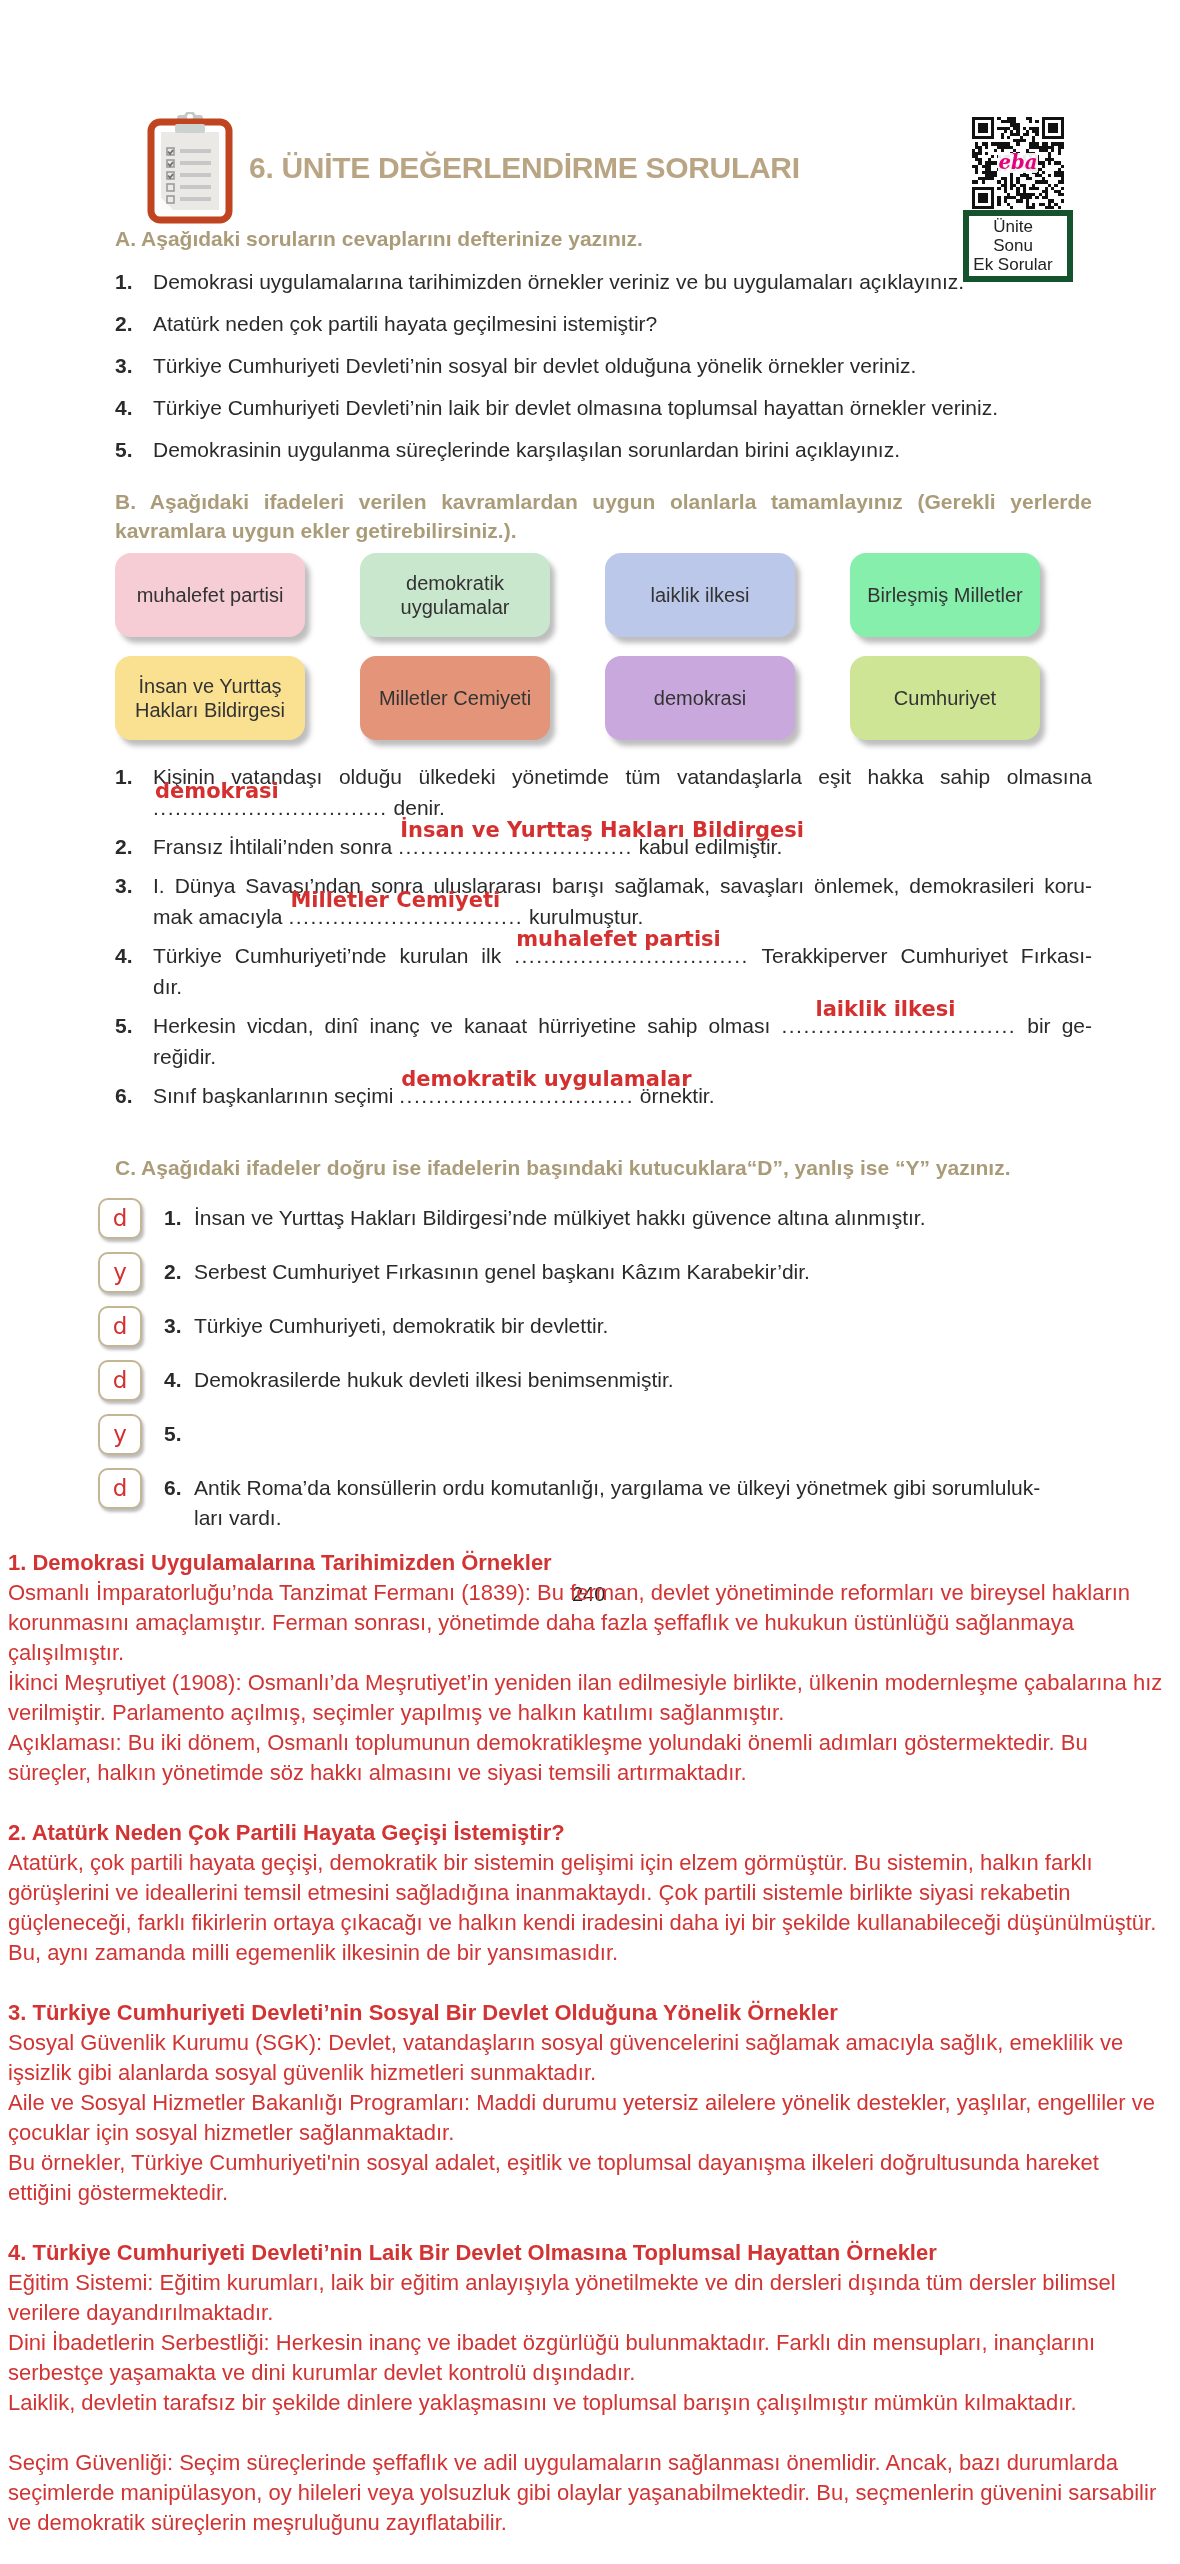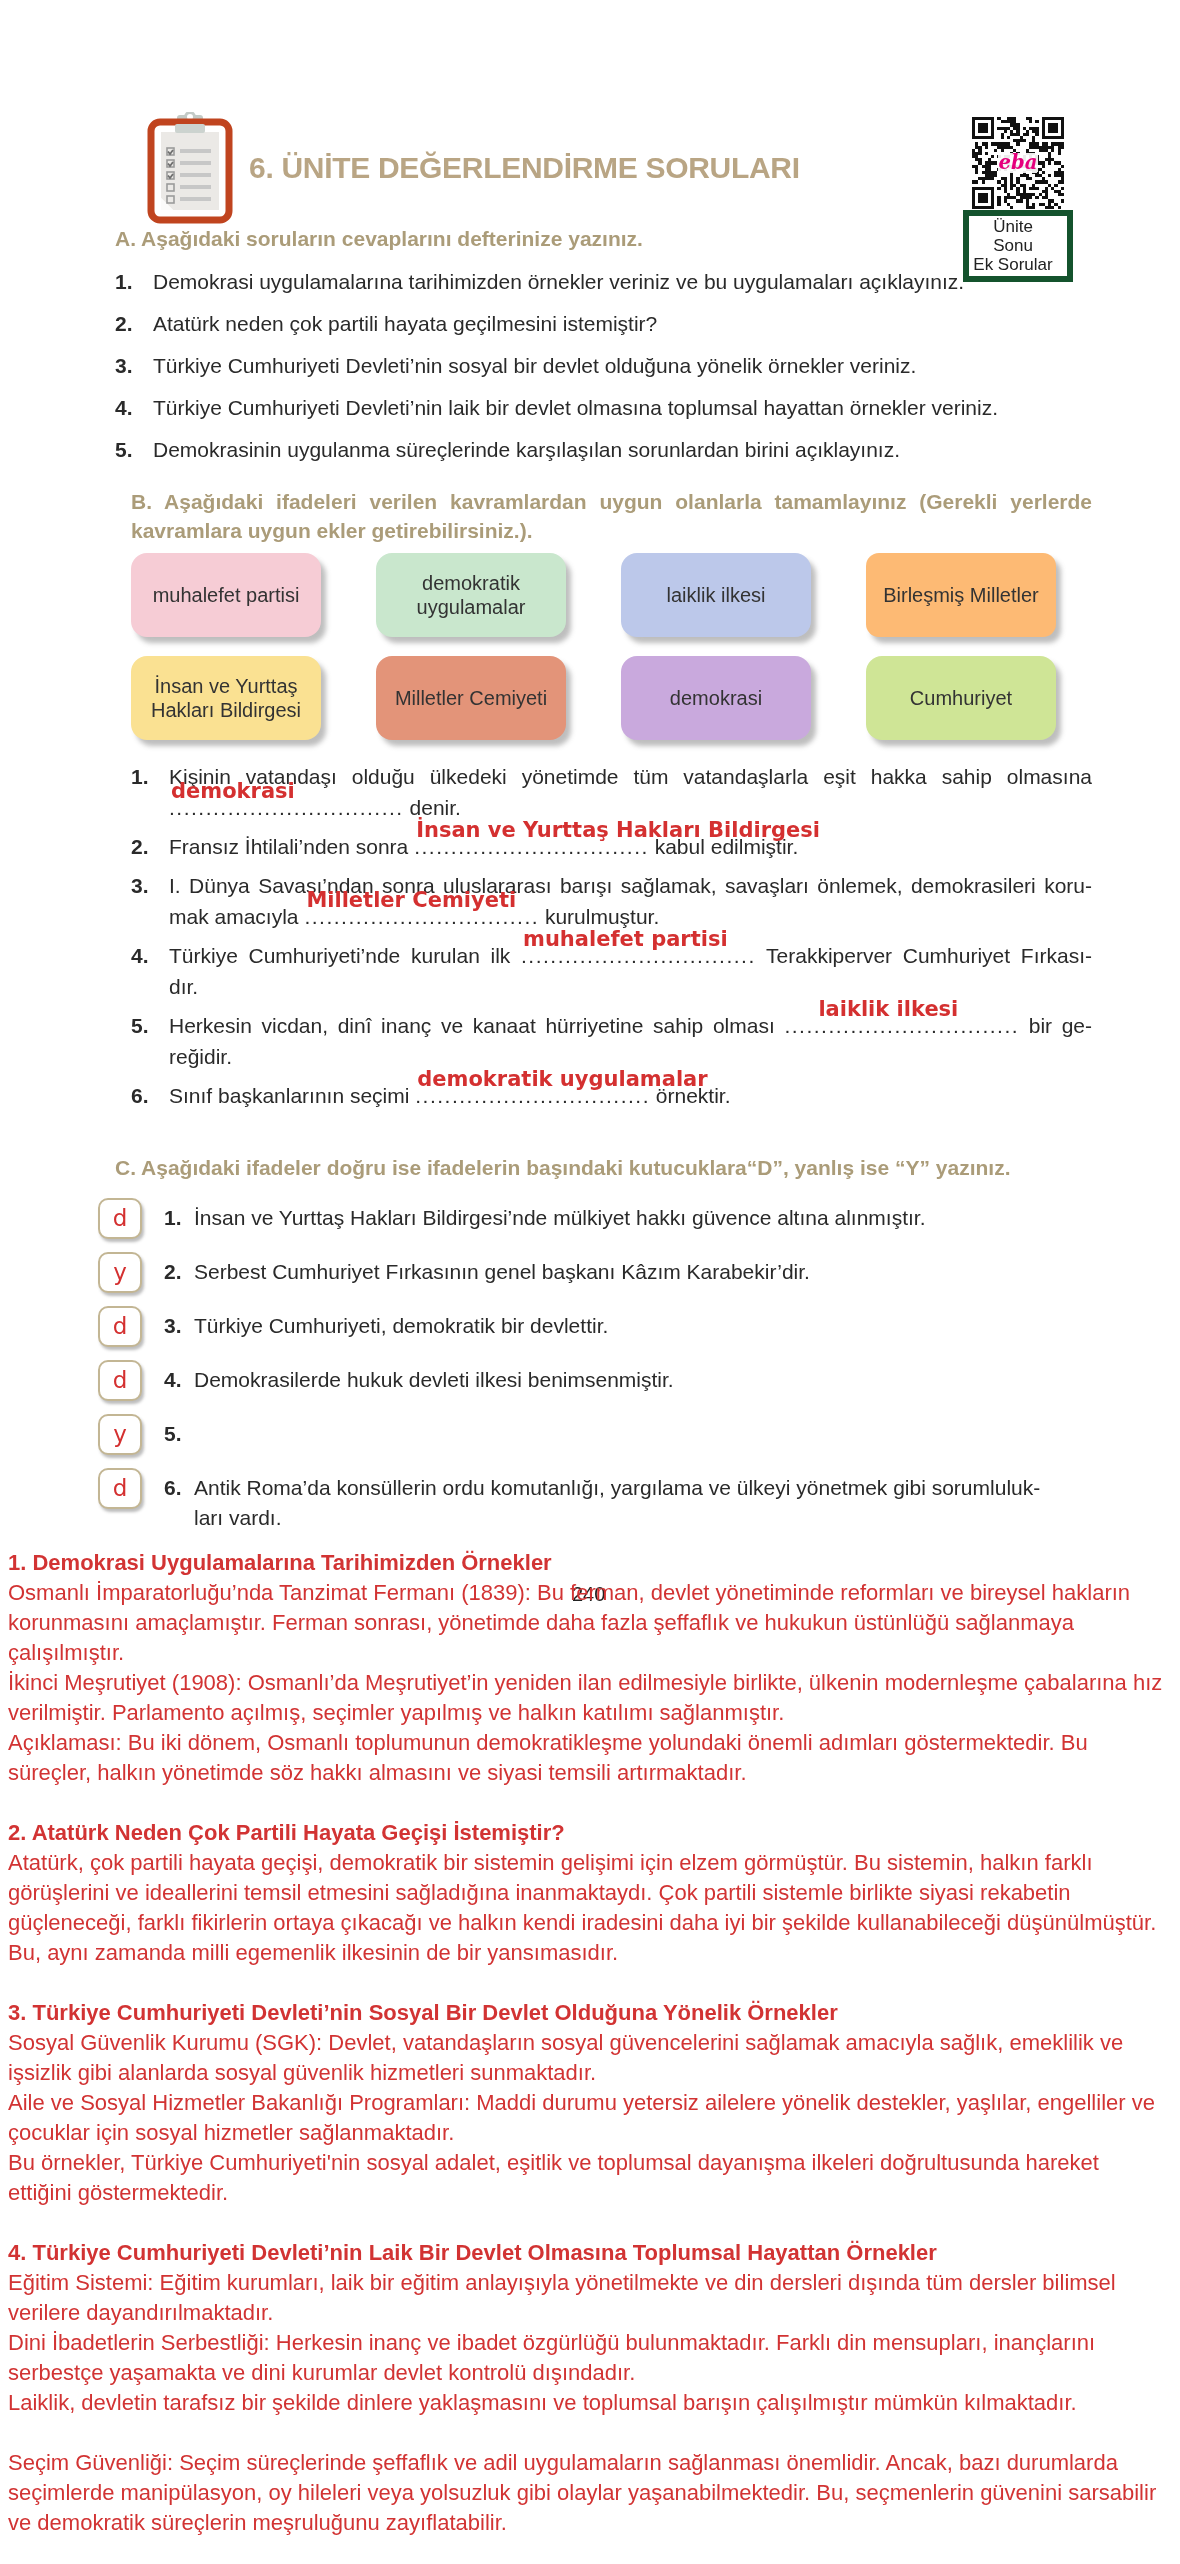--- a/index.html
+++ b/index.html
@@ -32,21 +32,21 @@
   
   .sec-h{font-size:21px;font-weight:700;color:#ab9c79;line-height:29px;}
   .sec-h.just{text-align:justify;text-align-last:justify;}
 
   
   .sec-a{}
   .aq{position:relative;padding-left:38px;line-height:27px;font-size:21px;margin-top:15px;}
   .num{position:absolute;left:0;top:0;width:34px;font-weight:700;}
 
   
-  .sec-b{margin-top:24px;margin-left:16px;}
+  .sec-b{margin-top:24px;}
   .concept-grid{
     margin-top:8px;margin-left:0px;
     display:grid;grid-template-columns:repeat(4,190px);
     gap:19px 55px;grid-auto-rows:84px;width:925px;
   }
   .concept{
     border-radius:16px;display:flex;align-items:center;justify-content:center;
     text-align:center;font-size:20px;line-height:24px;color:#333;
     padding:4px 12px;box-sizing:border-box;
     box-shadow:5px 6px 5px rgba(110,110,110,.45);
@@ -190,21 +190,21 @@
       <div class="concept-grid">
         <div class="concept" style="background: rgb(246, 204, 213);">
             <span>muhalefet partisi</span>
           </div>
         <div class="concept" style="background: rgb(201, 231, 205);">
             <span>demokratik uygulamalar</span>
           </div>
         <div class="concept" style="background: rgb(188, 200, 234);">
             <span>laiklik ilkesi</span>
           </div>
-        <div class="concept" style="background: #fdba74; border-radius: 13px;">
+        <div class="concept" style="background: #86efac;">
             <span>Birleşmiş Milletler</span>
           </div>
         <div class="concept" style="background: rgb(250, 225, 146);">
             <span>İnsan ve Yurttaş Hakları Bildirgesi</span>
           </div>
         <div class="concept" style="background: rgb(227, 148, 121);">
             <span>Milletler Cemiyeti</span>
           </div>
         <div class="concept" style="background: rgb(201, 169, 221);">
             <span>demokrasi</span>

